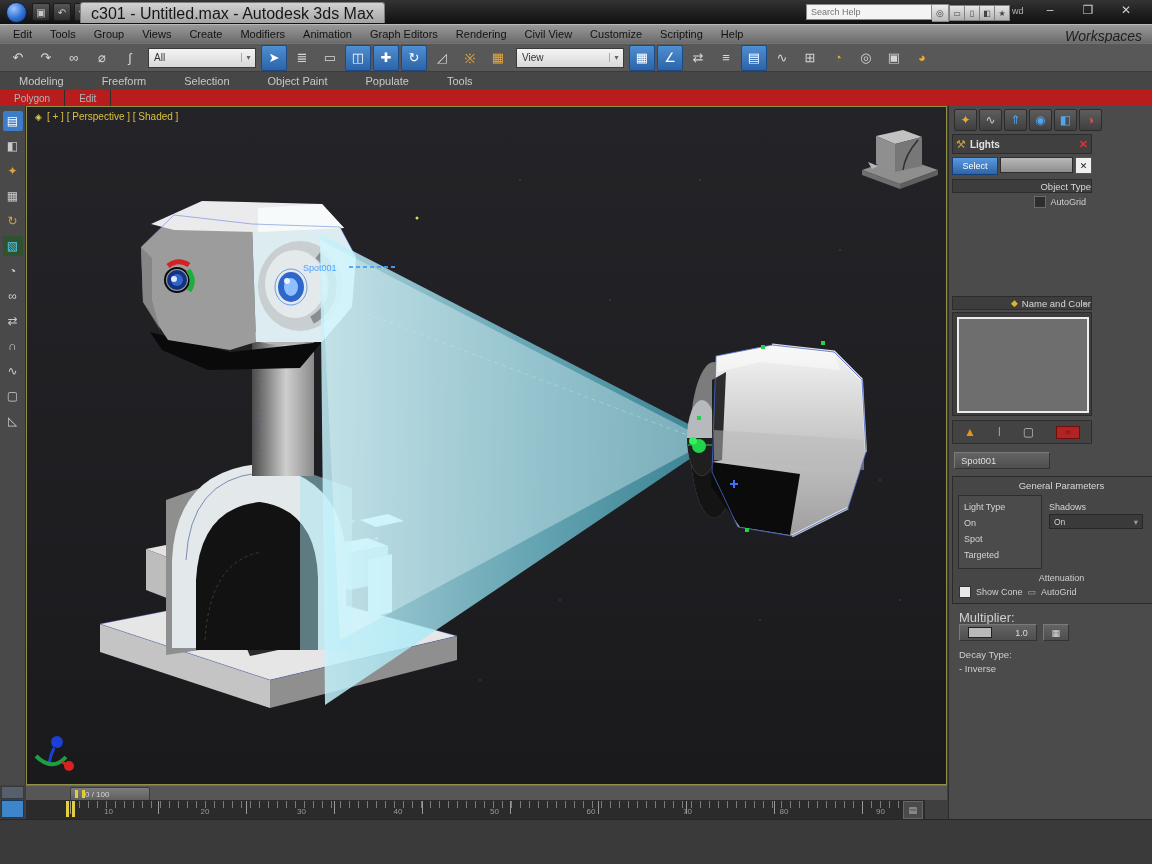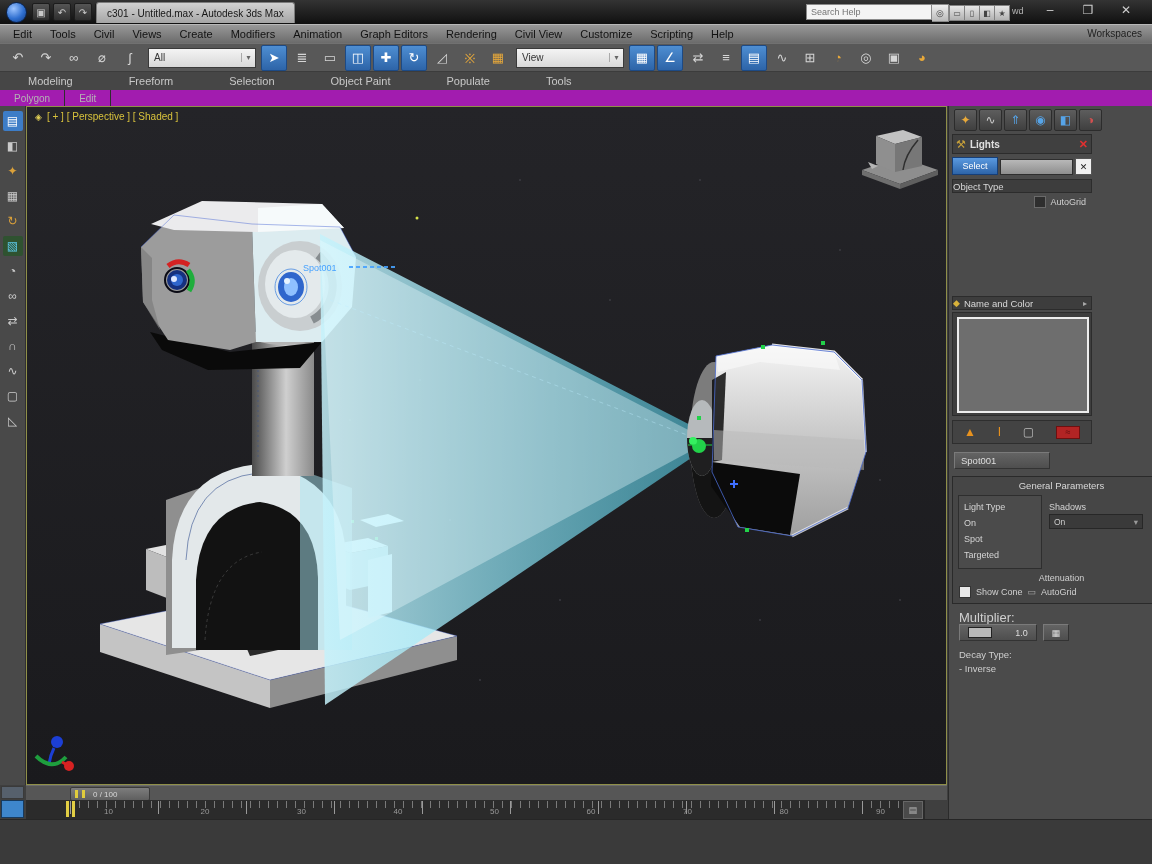--- a/index.html
+++ b/index.html
@@ -8,56 +8,56 @@
   .abs{position:absolute;}
   
   #titlebar{left:0;top:0;width:1152px;height:24px;background:linear-gradient(#333,#101010);}
   .applogo{left:6px;top:2px;width:19px;height:19px;border-radius:50%;
            background:radial-gradient(circle at 35% 30%,#9cc4ff,#2f6fd0 55%,#123a80);
            border:1px solid #0a2450;}
   .qat{left:32px;top:3px;display:flex;gap:3px;}
   .qat span{width:16px;height:16px;display:flex;align-items:center;justify-content:center;
             color:#c9c9c9;font-size:10px;background:linear-gradient(#555,#2e2e2e);
             border:1px solid #1c1c1c;border-radius:2px;}
-  .fntab{left:96px;top:2px;height:20px;padding:0 10px;display:flex;align-items:center;
+  .fntab{left:80px;top:2px;height:20px;padding:0 10px;display:flex;align-items:flex-end;
          background:linear-gradient(#d2d2d2,#a5a5a5);border:1px solid #7d7d7d;border-bottom:none;
-         border-radius:3px 3px 0 0;color:#161616;font-size:10px;white-space:nowrap;}
+         border-radius:3px 3px 0 0;color:#161616;font-size:16px;white-space:nowrap;}
   .ic-search{left:806px;top:4px;height:16px;display:flex;}
   .ic-search .sfield{width:116px;height:14px;background:#f4f4f4;border:1px solid #8a8a8a;
          font-size:9px;color:#777;padding:0 4px;font-family:"Liberation Sans",sans-serif;}
   .ic-search .sgo{width:16px;height:16px;background:linear-gradient(#eee,#bbb);border:1px solid #8a8a8a;
          border-left:none;display:flex;align-items:center;justify-content:center;font-size:9px;color:#444;}
   .segmented{left:949px;top:5px;display:flex;}
   .segmented span{width:14px;height:14px;background:linear-gradient(#e6e6e6,#b2b2b2);
          border:1px solid #828282;margin-right:-1px;display:flex;align-items:center;
          justify-content:center;font-size:8px;color:#444;}
   .tb-extra{left:1012px;top:6px;color:#b5b5b5;font-size:9px;}
   .wincontrols{left:1042px;top:3px;display:flex;gap:22px;}
   .wincontrols span{color:#cfcfcf;font-size:12px;width:16px;text-align:center;}
   
   #menubar{left:0;top:24px;width:1152px;height:19px;background:linear-gradient(#989898,#6b6b6b);
            border-top:1px solid #b8b8b8;display:flex;align-items:center;padding-left:4px;box-sizing:border-box;}
   .menu-item{padding:0 9px;font-size:11px;color:#121212;white-space:nowrap;}
-  .menu-right{position:absolute;right:10px;top:28px;font-size:10px;color:#1e1e1e;}
+  .menu-right{position:absolute;right:10px;top:28px;font-size:14px;color:#1e1e1e;font-style:italic;}
   
   #maintoolbar{left:0;top:43px;width:1152px;height:29px;background:#585858;
                border-top:1px solid #717171;border-bottom:1px solid #3c3c3c;
                display:flex;align-items:center;padding-left:4px;box-sizing:border-box;}
   .tb-icon{width:24px;height:24px;margin:0 1px;display:flex;align-items:center;justify-content:center;
            color:#d6d6d6;font-size:13px;border:1px solid transparent;border-radius:2px;}
   .tb-icon.active{background:linear-gradient(#4e8ed2,#2d64a8);border:1px solid #1d4a85;color:#fff;}
   .tb-icon.gold{color:#e8a93a;}
   .combo{height:18px;width:106px;margin:0 4px;background:linear-gradient(#f4f4f4,#d8d8d8);
          border:1px solid #3a3a3a;display:flex;align-items:center;font-size:10px;color:#333;}
   .combo .cval{flex:1;padding-left:5px;}
   .combo .car{width:13px;text-align:center;color:#666;font-size:8px;border-left:1px solid #aaa;}
   
   #ribbon1{left:0;top:72px;width:1152px;height:18px;background:#464646;display:flex;align-items:center;border-bottom:1px solid #383838;}
-  .rtab{padding:0 28px;font-size:11px;color:#c8c8c8;}
-  #ribbon2{left:0;top:90px;width:1152px;height:16px;background:#a21caf;display:flex;align-items:center;}
+  .rtab{padding:0 19px;font-size:11px;color:#c8c8c8;}
+  #ribbon2{left:0;top:90px;width:1152px;height:16px;background:#b91c1c;display:flex;align-items:center;}
   .rsub{padding:0 14px;font-size:10px;color:#b4b4b4;border-right:1px solid #2e2e2e;height:100%;
         display:flex;align-items:center;}
   
   #leftbar{left:0;top:106px;width:26px;height:679px;background:#494949;border-right:1px solid #303030;
            display:flex;flex-direction:column;align-items:center;padding-top:5px;box-sizing:border-box;gap:5px;}
   .lb-icon{width:20px;height:20px;display:flex;align-items:center;justify-content:center;
            color:#cacaca;font-size:12px;border-radius:2px;}
   .lb-icon.active{background:#3d7dc7;color:#fff;}
   .lb-icon.gold{color:#dba13a;}
   .lb-icon.color{color:#5bc8e8;background:#2f5230;}
@@ -71,28 +71,28 @@
   .cp-tabs{position:absolute;top:3px;left:5px;display:flex;gap:2px;}
   .cp-tab{width:21px;height:20px;display:flex;align-items:center;justify-content:center;
           background:linear-gradient(#5d5d5d,#3f3f3f);border:1px solid #2c2c2c;border-radius:2px;
           color:#c9c9c9;font-size:12px;}
   .cp-tab.gold{color:#e8a93a;} .cp-tab.blue{color:#56a4e8;} .cp-tab.red{color:#d25050;}
   .cp-header{position:absolute;top:28px;left:3px;width:140px;height:20px;background:#404040;
              border:1px solid #2c2c2c;display:flex;align-items:center;padding:0 3px;box-sizing:border-box;}
   .cp-header-icon{color:#c9a23a;font-size:11px;margin-right:4px;}
   .cp-header-title{flex:1;color:#e0e0e0;font-size:10px;font-weight:bold;}
   .cp-close{color:#e03030;font-weight:bold;font-size:11px;}
-  .cp-searchrow{position:absolute;top:51px;left:3px;width:140px;height:18px;display:flex;gap:2px;align-items:flex-end;}
+  .cp-searchrow{position:absolute;top:51px;left:3px;width:140px;height:18px;display:flex;gap:2px;align-items:flex-start;}
   .cp-bluebtn{width:44px;height:16px;background:linear-gradient(#5a9ae0,#2d64a8);border:1px solid #163f78;
               color:#fff;font-size:9px;display:flex;align-items:center;justify-content:center;}
   .cp-field{flex:1;height:14px;background:linear-gradient(#b8b8b8,#8e8e8e);border:1px solid #2e2e2e;}
   .cp-x{width:15px;height:15px;background:#f0f0f0;border:1px solid #555;color:#222;font-size:9px;
         display:flex;align-items:center;justify-content:center;}
   .rollout-h{position:absolute;left:3px;width:140px;height:14px;background:#3d3d3d;border:1px solid #2c2c2c;
-             color:#d8d8d8;font-size:9.5px;display:flex;align-items:center;justify-content:flex-start;gap:4px;box-sizing:border-box;}
+             color:#d8d8d8;font-size:9.5px;display:flex;align-items:center;justify-content:flex-end;gap:4px;box-sizing:border-box;}
   .rollout-h .nc-icon{color:#d8b23a;font-size:9px;}
   .rollout-h .nc-arrow{position:absolute;right:4px;color:#aaa;font-size:8px;}
   .autogrid{position:absolute;top:89px;left:3px;width:140px;height:13px;display:flex;align-items:center;
             justify-content:flex-end;gap:4px;color:#d0d0d0;font-size:9px;padding-right:6px;box-sizing:border-box;}
   .cbx{width:10px;height:10px;background:#2e2e2e;border:1px solid #6a6a6a;display:inline-block;}
   .cbx.white{background:#e8e8e8;border:1px solid #333;}
   .objtype-grid{position:absolute;top:104px;left:3px;width:140px;display:grid;
                 grid-template-columns:1fr 1fr;gap:2px;}
   .cp-btn{background:linear-gradient(#646464,#4e4e4e);border:1px solid #333;
           border-top-color:#7a7a7a;border-left-color:#7a7a7a;color:#dedede;font-size:9px;
@@ -128,21 +128,21 @@
   .mult-wide{width:76px;height:15px;gap:23px;}
   .mult-wide .swatch{width:22px;height:9px;background:#b9b9b9;border:1px solid #222;display:inline-block;}
   .mult-small{width:24px;height:15px;}
   .decay{position:absolute;top:542px;left:10px;}
   .decay div{color:#cfcfcf;font-size:9.5px;line-height:14px;}
   
   #trackrow{left:26px;top:785px;width:921px;height:15px;background:#565656;border-top:1px solid #6c6c6c;box-sizing:border-box;}
   .time-slider-handle{position:absolute;left:44px;top:1px;width:78px;height:12px;background:linear-gradient(#7d7d7d,#5f5f5f);
       border:1px solid #3a3a3a;border-radius:2px;display:flex;align-items:center;}
   .ymark{width:3px;height:8px;background:#e0cc3c;margin-left:4px;display:inline-block;}
-  .handle-text{color:#d8d8d8;font-size:8px;margin-left:8px;}
+  .handle-text{color:#d8d8d8;font-size:8px;}
   #rulerrow{left:26px;top:800px;width:899px;height:19px;background:#2b2b2b;}
   #rulerrow::before{content:"";position:absolute;left:44px;right:20px;top:1px;height:7px;
       background:repeating-linear-gradient(90deg,#7a7a7a 0 1px,transparent 1px 9px);}
   #rulerrow::after{content:"";position:absolute;left:44px;right:20px;top:1px;height:13px;
       background:repeating-linear-gradient(90deg,#9a9a9a 0 1px,transparent 1px 88px);}
   .ruler-nums{position:absolute;left:78px;right:40px;top:7px;display:flex;justify-content:space-between;}
   .tick-num{color:#9a9a9a;font-size:8px;}
   .playhead{position:absolute;left:40px;top:1px;width:10px;height:16px;z-index:3;}
   .playhead i{position:absolute;top:0;width:3px;height:16px;background:#e2ce44;}
   .playhead i:last-child{left:6px;}
@@ -187,21 +187,21 @@
     <span>–</span>
         <span>❐</span>
         <span>✕</span>
       </div>
   </div>
 
   <div id="menubar" class="abs">
 
   <span class="menu-item">Edit</span>
       <span class="menu-item">Tools</span>
-      <span class="menu-item">Civil</span>
+      <span class="menu-item">Group</span>
       <span class="menu-item">Views</span>
       <span class="menu-item">Create</span>
       <span class="menu-item">Modifiers</span>
       <span class="menu-item">Animation</span>
       <span class="menu-item">Graph Editors</span>
       <span class="menu-item">Rendering</span>
       <span class="menu-item">Civil View</span>
       <span class="menu-item">Customize</span>
       <span class="menu-item">Scripting</span>
       <span class="menu-item">Help</span>

